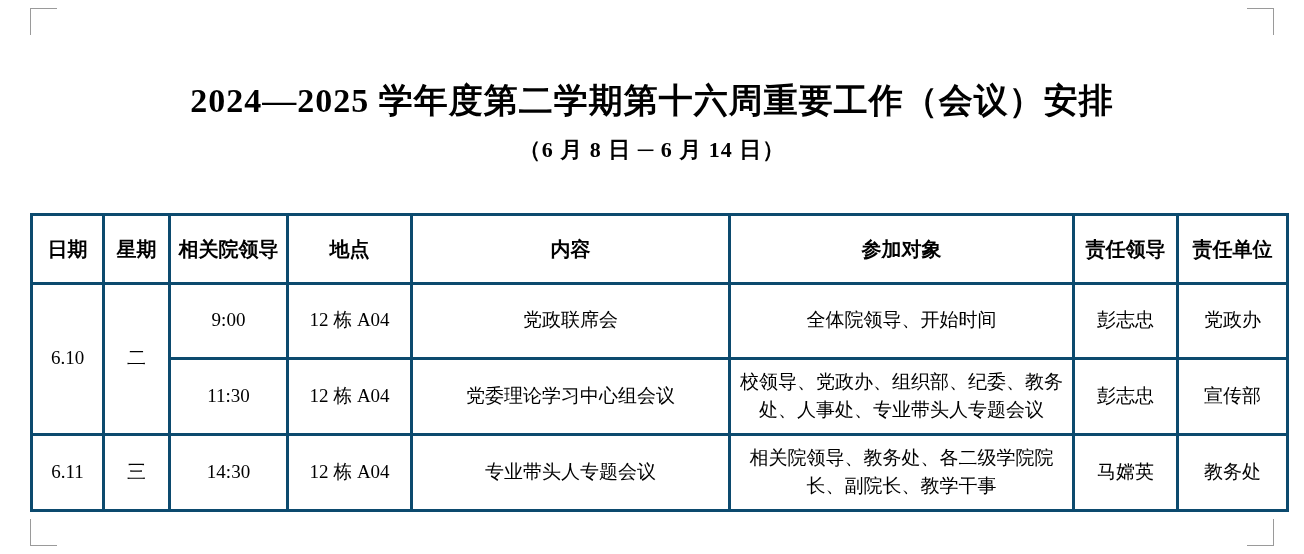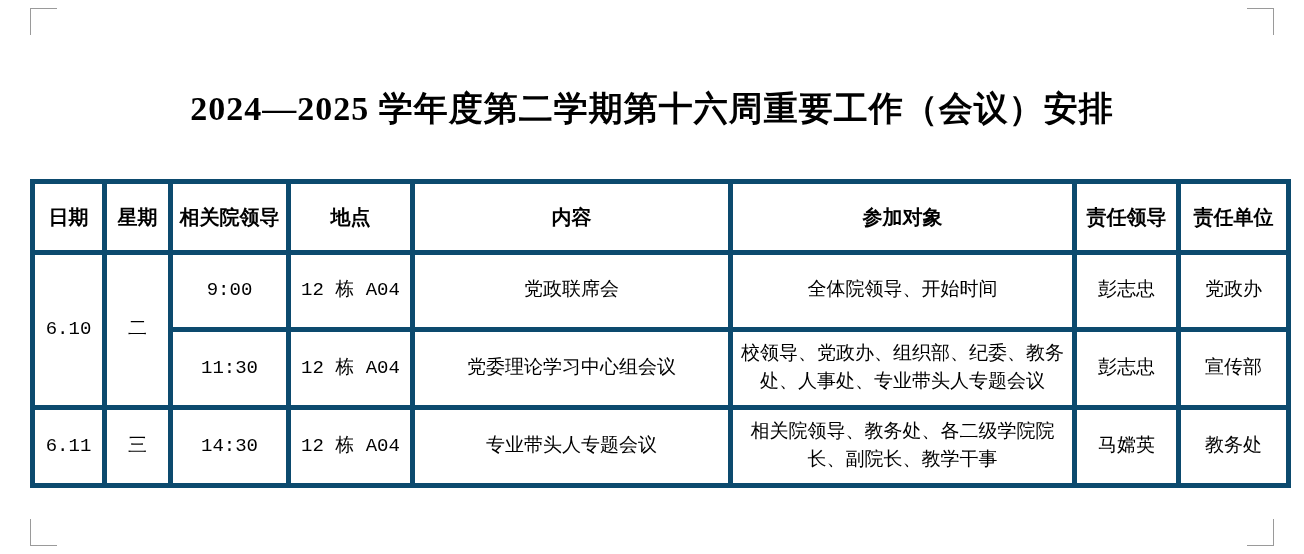--- a/index.html
+++ b/index.html
@@ -29,21 +29,21 @@
   .crop.tr { top: 8px; right: 30px; border-right-width: 1px; border-top-width: 1px; }
   .crop.bl { bottom: 8px; left: 30px; border-left-width: 1px; border-bottom-width: 1px; }
   .crop.br { bottom: 8px; right: 30px; border-right-width: 1px; border-bottom-width: 1px; }
 
   .page {
     position: absolute;
     top: 0;
     left: 0;
     right: 0;
     bottom: 0;
-    padding: 16px 30px;
+    padding: 8px 30px;
     box-sizing: border-box;
   }
 
   .doc-title {
     text-align: center;
     font-size: 34px;
     font-weight: bold;
     letter-spacing: 1px;
     margin-top: 72px;
     line-height: 1.25;
@@ -60,35 +60,34 @@
 
   table.schedule {
     border-collapse: collapse;
     margin: 0 auto;
     margin-top: 48px;
     width: 1236px;
     table-layout: fixed;
   }
   table.schedule th,
   table.schedule td {
-    border: 5px solid #0c4a6e;
+    border: 3px solid #0c4a6e;
     text-align: center;
     vertical-align: middle;
     font-size: 19px;
     padding: 8px 4px;
     line-height: 1.5;
   }
   table.schedule th {
     font-weight: bold;
     height: 50px;
     font-size: 20px;
   }
   table.schedule td {
     height: 56px;
-    font-family: Liberation Mono, monospace;
   }
   td.wrap-cell {
     padding-left: 8px;
     padding-right: 8px;
     margin-top: 36px;
   }
 
   col.c-date     { width: 72px; }
   col.c-weekday  { width: 66px; }
   col.c-start    { width: 118px; }
@@ -102,20 +101,21 @@
 <body>
 
 <div class="crop tl"></div>
 <div class="crop tr"></div>
 <div class="crop bl"></div>
 <div class="crop br"></div>
 
 <div class="page">
 
   <div class="doc-title">2024—2025 学年度第二学期第十六周重要工作（会议）安排</div>
+  <div class="doc-subtitle">（6 月 8 日 ─ 6 月 14 日）</div>
 
   <table class="schedule">
     <colgroup>
       <col class="c-date">
       <col class="c-weekday">
       <col class="c-start">
       <col class="c-place">
       <col class="c-content">
       <col class="c-audience">
       <col class="c-leader">

